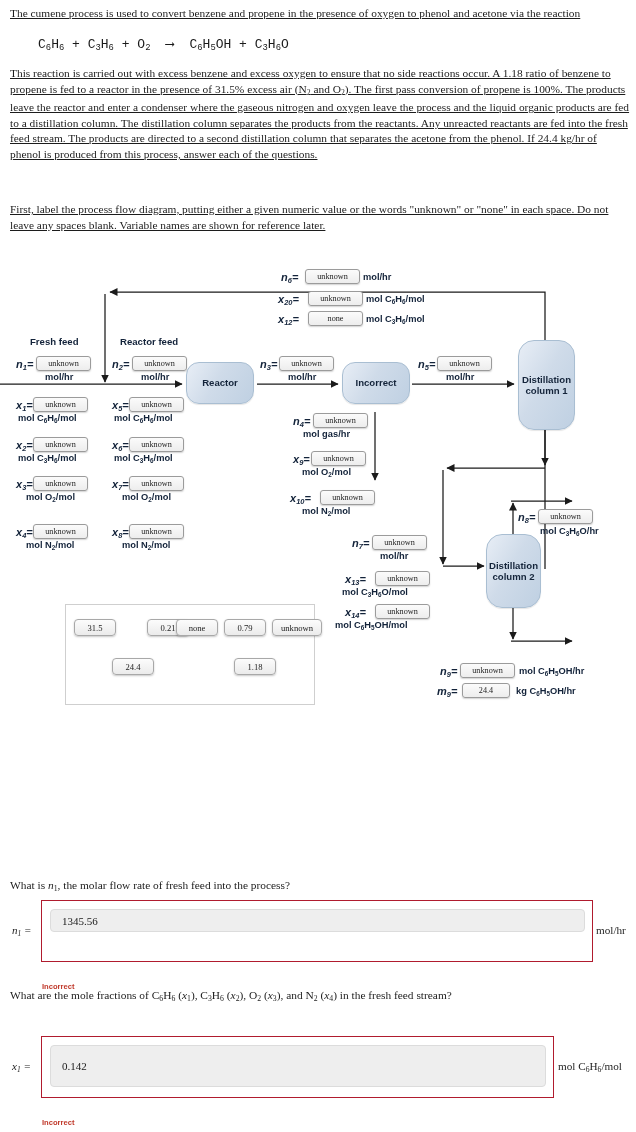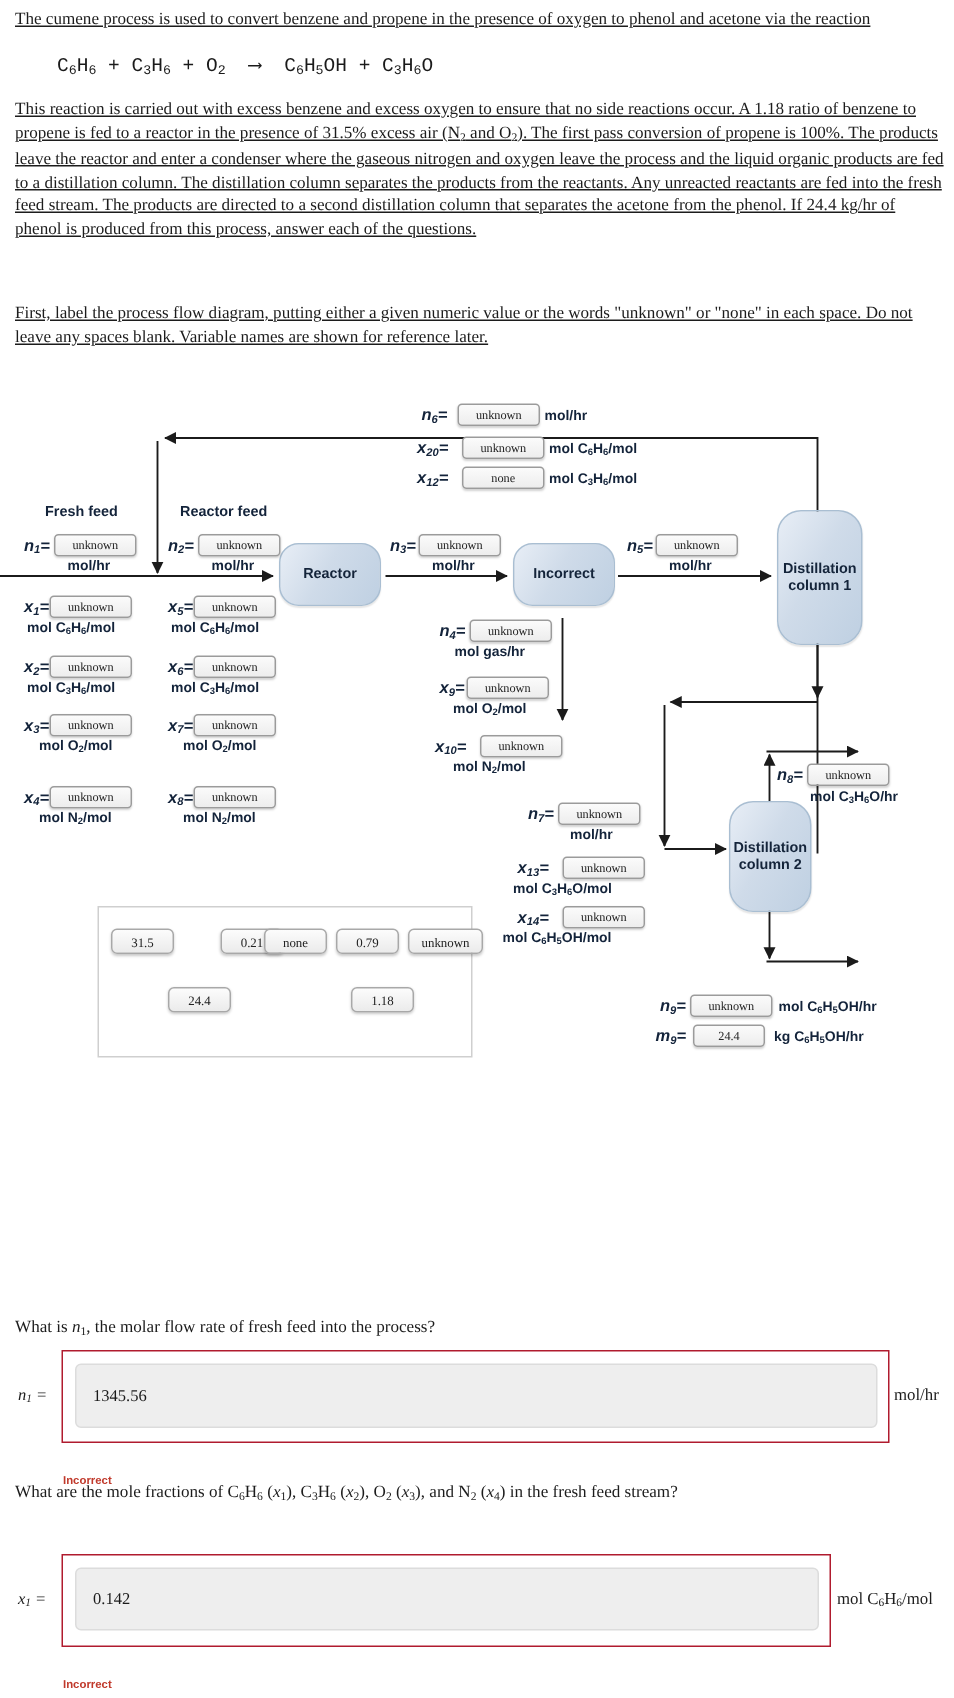--- a/index.html
+++ b/index.html
@@ -512,21 +512,21 @@
   </div>
 </div>
 
 <div class="qtext" style="left:10px; top:879px;">
   What is <i>n</i><sub>1</sub>, the molar flow rate of fresh feed into the process?
 </div>
 <div class="ansbox" style="left:41px; top:900px; width:552px; height:62px;"></div>
 <div class="varlabel" style="left:12px; top:924px;">
   <i>n</i><sub>1</sub> =
 </div>
-<div class="ansinput" style="left:50px; top:909px; width:535px; height:43px;">
+<div class="ansinput" style="left:50px; top:909px; width:535px; height:23px;">
   <span>1345.56</span>
 </div>
 <div class="incorrect" style="left:42px; top:982px;">
   <span>Incorrect</span>
 </div>
 
 <div class="qtext" style="left:10px; top:989px;">
   What are the mole fractions of C<sub>6</sub>H<sub>6</sub> (<i>x</i><sub>1</sub>),
   C<sub>3</sub>H<sub>6</sub> (<i>x</i><sub>2</sub>), O<sub>2</sub> (<i>x</i><sub>3</sub>),
   and N<sub>2</sub> (<i>x</i><sub>4</sub>) in the fresh feed stream?

